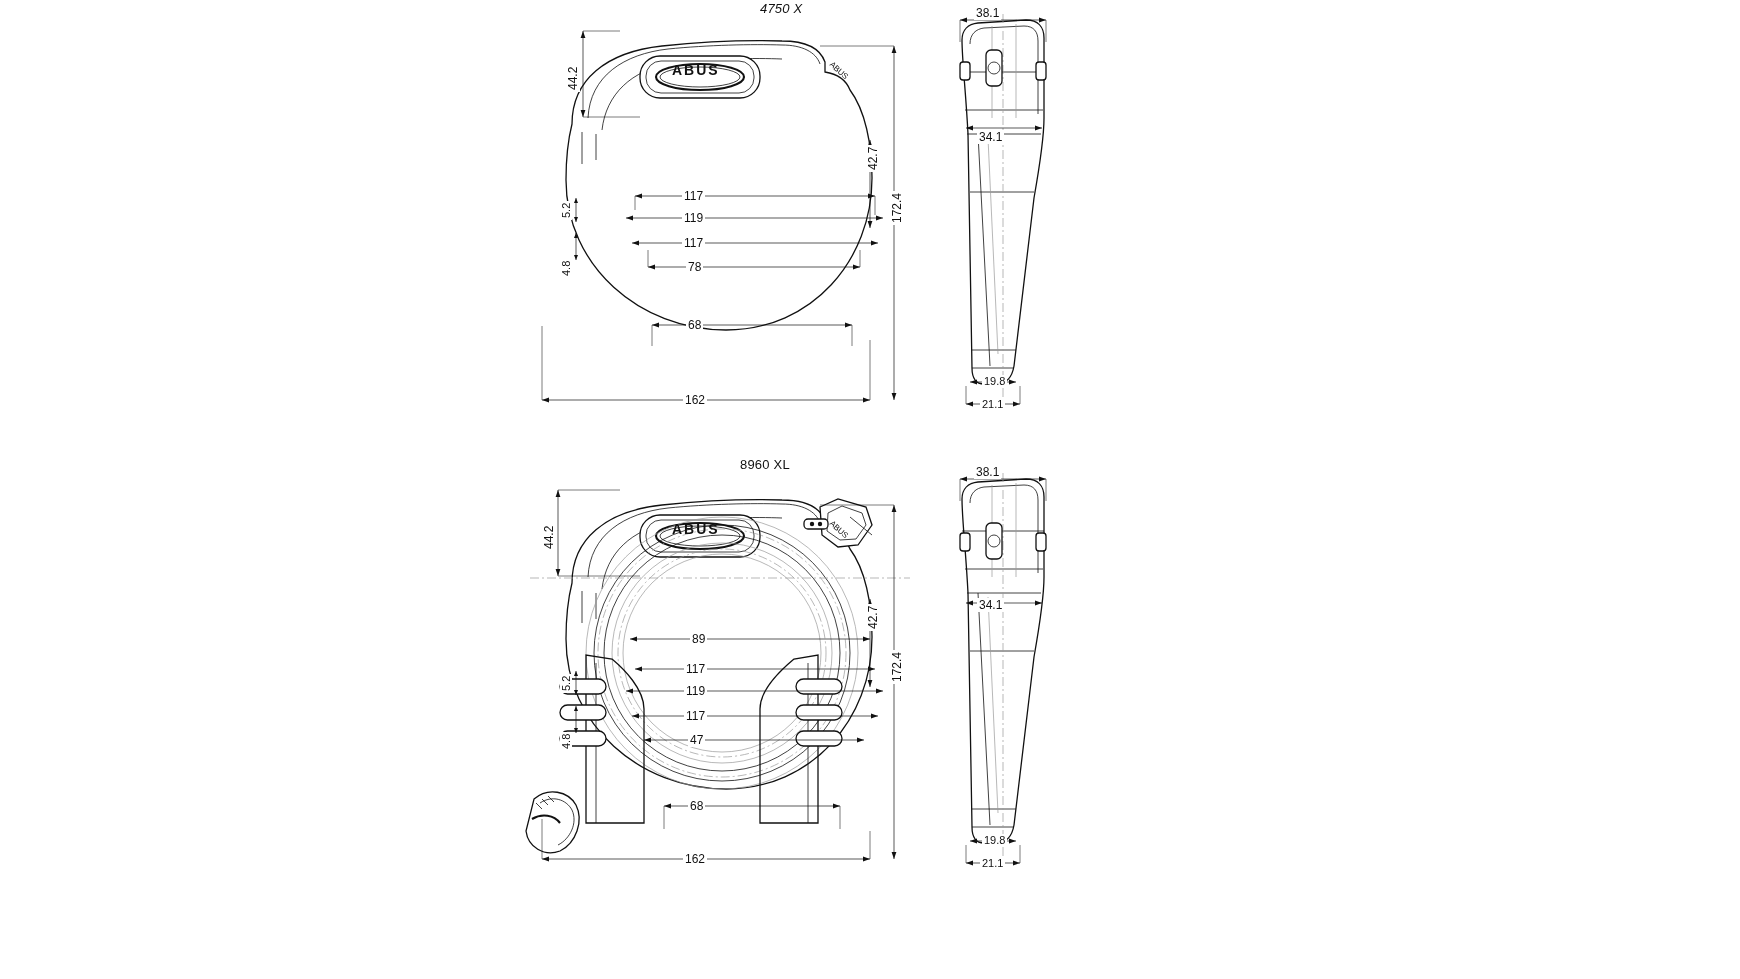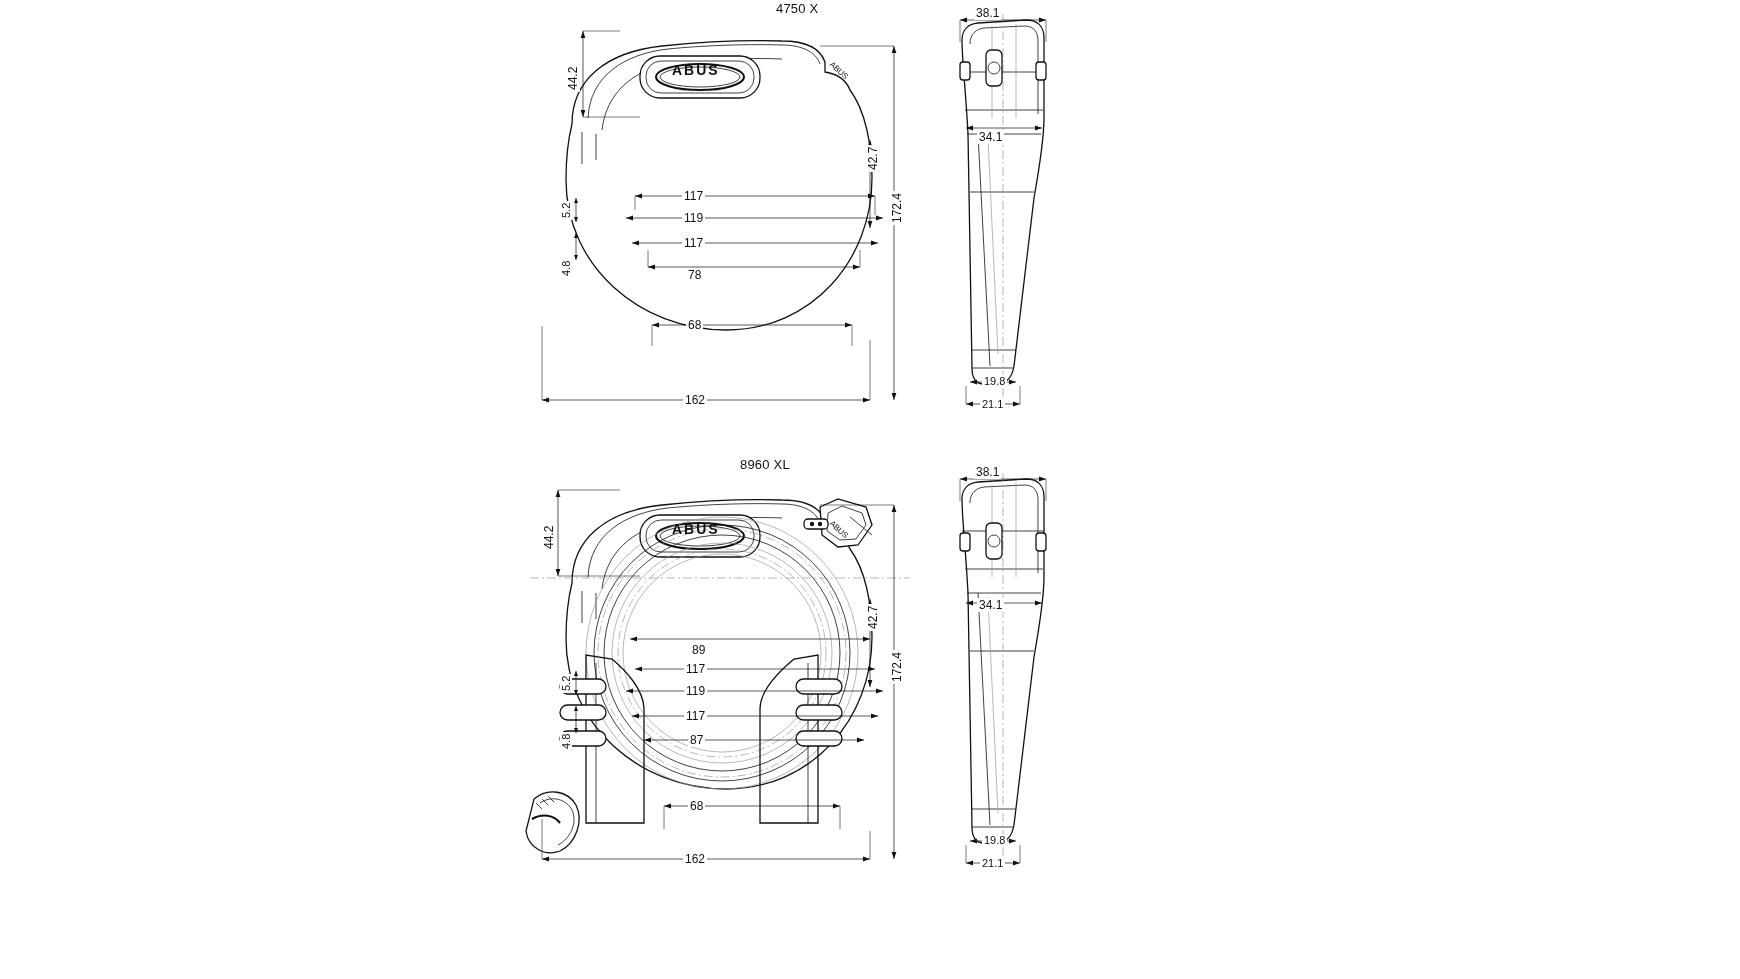--- a/index.html
+++ b/index.html
@@ -20,21 +20,21 @@
   .dimln{stroke:#111;stroke-width:.7;fill:none;}
   .extln{stroke:#111;stroke-width:.55;fill:none;}
   .fillw{fill:#ffffff;}
   .fillk{fill:#111;}
 </style>
 </head>
 <body>
 
 <div class="stage">
 
-  <div class="title" style="left:776px;top:1px;">4750 X</div>
+  <div class="title" style="left:760px;top:1px;font-style:italic;">4750 X</div>
 
   <div class="dwg" style="left:520px;top:14px;">
     <svg width="420" height="400" viewBox="0 0 420 400">
 
       <g class="ln med">
 
         <path d="M52,110
                  C52,66 86,38 142,32
                  C180,28 226,26 262,27
                  C286,27 300,34 305,48
@@ -220,21 +220,21 @@
           <line x1="22" y1="400" x2="22" y2="326"></line>
           <line x1="350" y1="400" x2="350" y2="340"></line>
         </g>
     </svg>
   </div>
 
   <div class="dimlabel vert" style="left:566px;top:92px;">44.2</div>
   <div class="dimlabel" style="left:682px;top:189px;">117</div>
   <div class="dimlabel" style="left:682px;top:211px;">119</div>
   <div class="dimlabel" style="left:682px;top:236px;">117</div>
-  <div class="dimlabel" style="left:686px;top:268px;">78</div>
+  <div class="dimlabel" style="left:686px;top:260px;">78</div>
   <div class="dimlabel" style="left:686px;top:318px;">68</div>
   <div class="dimlabel vert" style="left:560px;top:220px;font-size:11px;">5.2</div>
   <div class="dimlabel vert" style="left:560px;top:278px;font-size:11px;">4.8</div>
   <div class="dimlabel vert" style="left:866px;top:172px;">42.7</div>
   <div class="dimlabel vert" style="left:890px;top:225px;">172.4</div>
   <div class="dimlabel" style="left:683px;top:393px;">162</div>
 
   <div class="dwg" style="left:948px;top:14px;">
     <svg width="130" height="400" viewBox="0 0 130 400">
       <g class="ln med">
@@ -492,25 +492,25 @@
       <path d="M22,400 l7,-2.4 v4.8 z" class="fillk"></path>
       <path d="M350,400 l-7,-2.4 v4.8 z" class="fillk"></path>
       <g class="extln">
           <line x1="22" y1="400" x2="22" y2="360"></line>
           <line x1="350" y1="400" x2="350" y2="372"></line>
         </g>
     </svg>
   </div>
 
   <div class="dimlabel vert" style="left:542px;top:551px;">44.2</div>
-  <div class="dimlabel" style="left:690px;top:632px;margin-top:11px;">89</div>
+  <div class="dimlabel" style="left:690px;top:632px;">89</div>
   <div class="dimlabel" style="left:684px;top:662px;">117</div>
   <div class="dimlabel" style="left:684px;top:684px;">119</div>
   <div class="dimlabel" style="left:684px;top:709px;">117</div>
-  <div class="dimlabel" style="left:688px;top:733px;">87</div>
+  <div class="dimlabel" style="left:688px;top:733px;">47</div>
   <div class="dimlabel" style="left:688px;top:799px;">68</div>
   <div class="dimlabel vert" style="left:560px;top:693px;font-size:11px;">5.2</div>
   <div class="dimlabel vert" style="left:560px;top:751px;font-size:11px;">4.8</div>
   <div class="dimlabel vert" style="left:866px;top:631px;">42.7</div>
   <div class="dimlabel vert" style="left:890px;top:684px;">172.4</div>
   <div class="dimlabel" style="left:683px;top:852px;">162</div>
 
   <div class="dwg" style="left:948px;top:473px;">
     <svg width="130" height="400" viewBox="0 0 130 400">
       <g class="ln med">

